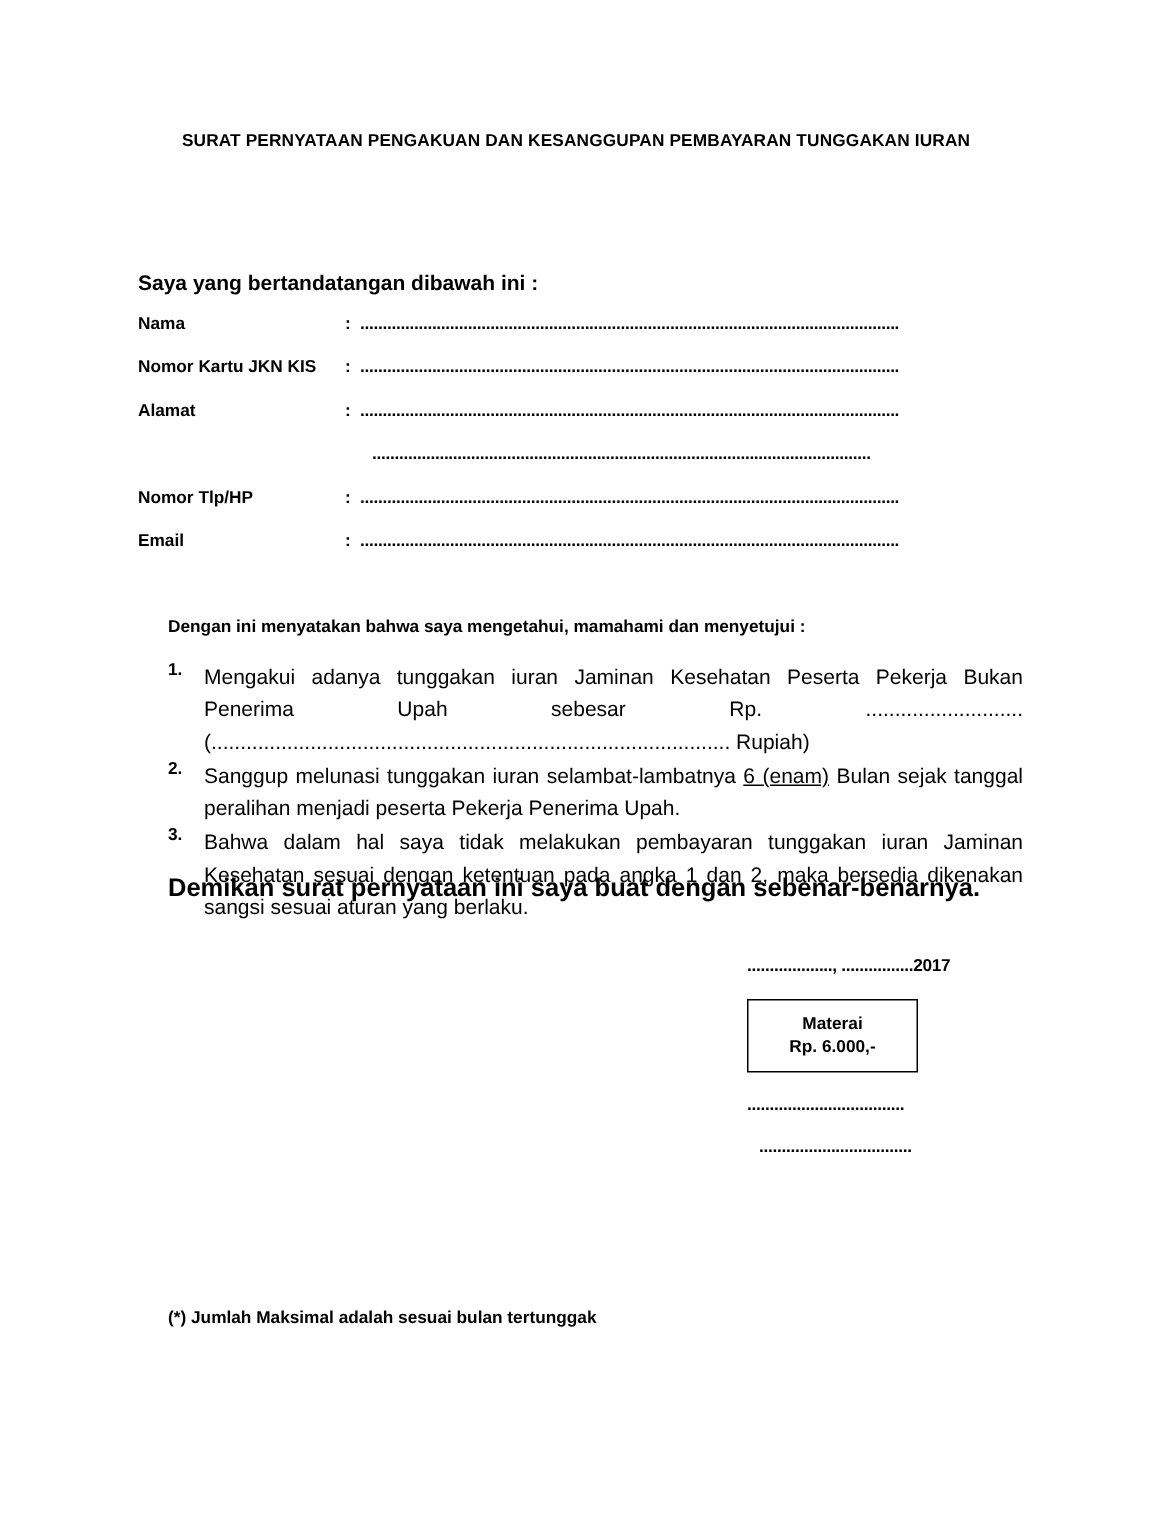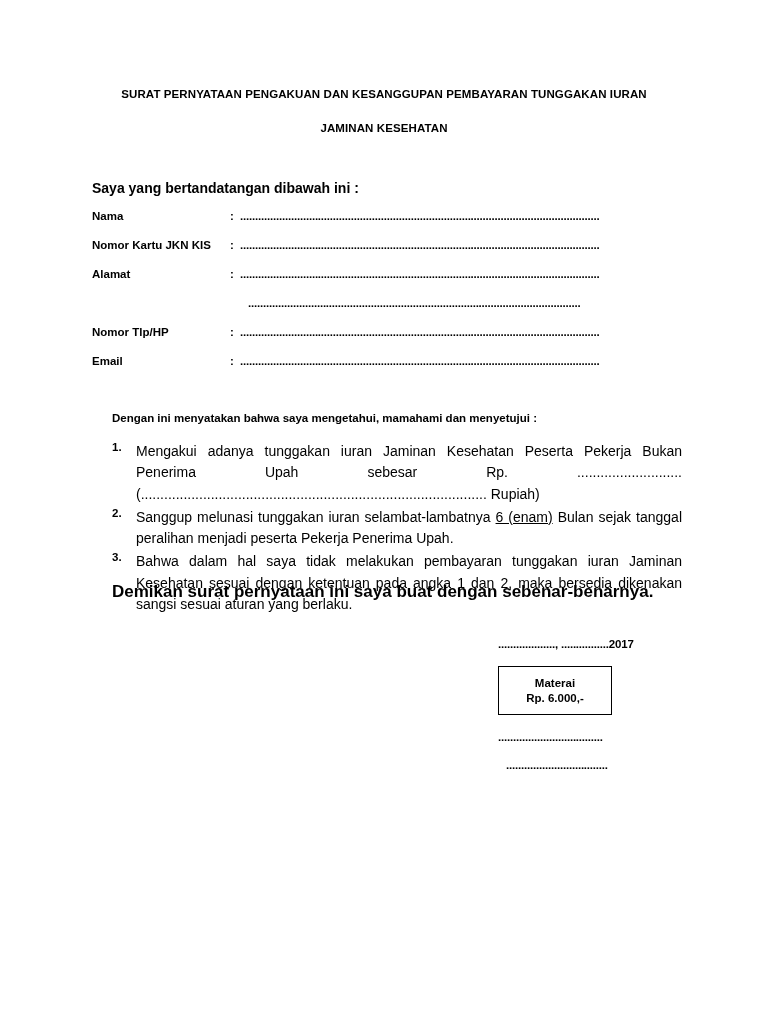--- a/index.html
+++ b/index.html
@@ -180,21 +180,20 @@
     font-weight: bold;
   }
 </style>
 </head>
 <body>
 
 <div class="page">
 
   <div class="title-block">
     <div class="title-line">SURAT PERNYATAAN PENGAKUAN DAN KESANGGUPAN PEMBAYARAN TUNGGAKAN IURAN</div>
-    <div class="title-line second">JAMINAN KESEHATAN</div>
   </div>
 
   <div class="intro">Saya yang bertandatangan dibawah ini :</div>
 
   <div class="fields">
     <div class="field-row">
       <div class="field-label">Nama</div>
       <div class="field-colon">:</div>
       <div class="field-dots">........................................................................................................................</div>
     </div>
@@ -247,14 +246,15 @@
   <div class="sig-block">
     <div class="sig-date">..................., ................2017</div>
     <div class="stamp-box">
       <div class="stamp-line">Materai</div>
       <div class="stamp-line second">Rp. 6.000,-</div>
     </div>
     <div class="sig-dots">...................................</div>
     <div class="sig-dots second">..................................</div>
   </div>
 
+  <div class="footnote">(*) Jumlah Maksimal adalah sesuai bulan tertunggak</div>
 
 </div>
 
 </body></html>

